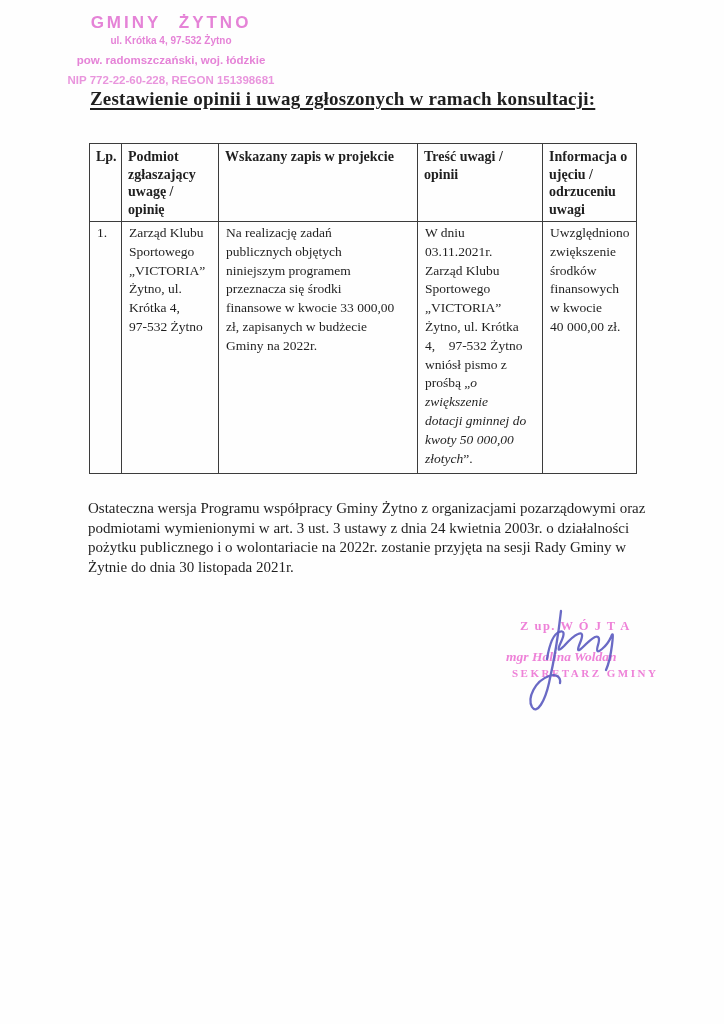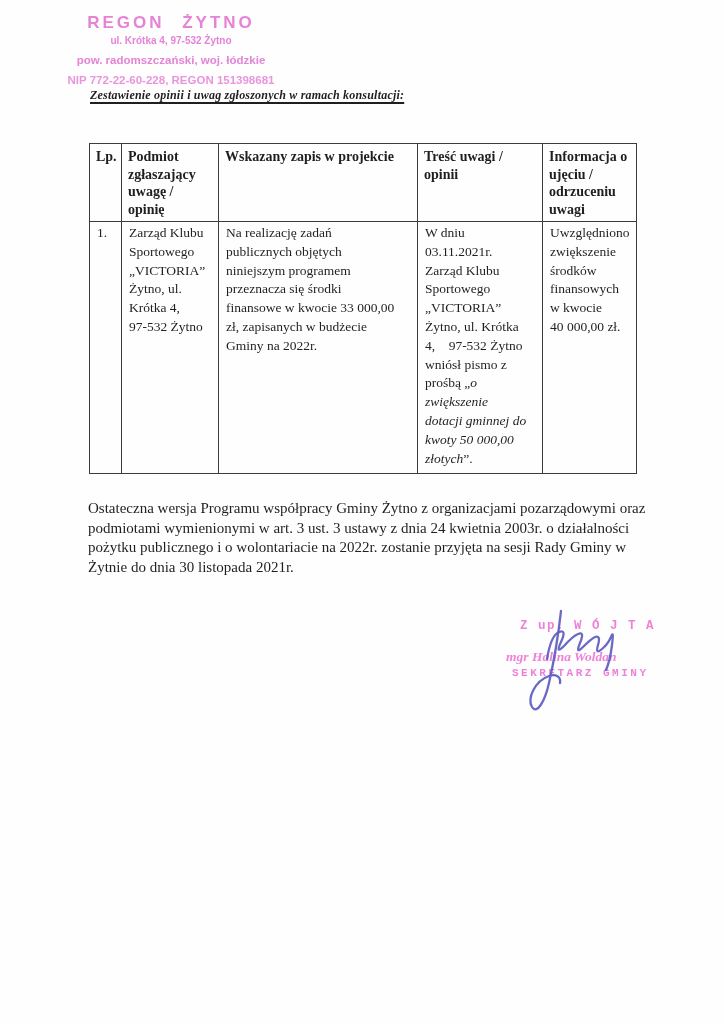--- a/index.html
+++ b/index.html
@@ -29,26 +29,25 @@
     filter:blur(.3px);
     user-select:none;
   }
   .muni-stamp .s1{font-size:17px;font-weight:700;letter-spacing:3px;word-spacing:10px;line-height:22px;}
   .muni-stamp .s2{font-size:10px;font-weight:700;line-height:13px;}
   .muni-stamp .s3,.muni-stamp .s4,.muni-stamp .s5{font-size:11.5px;font-weight:600;line-height:12.5px;margin-top:7px;}
   .muni-stamp .s4{opacity:.85;}
   
   .doc-title{
     position:absolute;left:90px;top:88px;
-    font-size:12px;font-weight:700;
+    font-size:19px;font-weight:700;
     text-decoration:underline;
     text-decoration-thickness:1.5px;
     text-underline-offset:3px;
     letter-spacing:.2px;
-    font-style:italic;
   }
   
   table.consult{
     position:absolute;left:89px;top:143px;
     width:547px;border-collapse:collapse;table-layout:fixed;
   }
   table.consult col.c0{width:32px;}
   table.consult col.c1{width:97px;}
   table.consult col.c2{width:199px;}
   table.consult col.c3{width:125px;}
@@ -72,36 +71,36 @@
   
   .closing{
     position:absolute;left:88px;top:499px;width:576px;
     font-size:15px;line-height:19.5px;
     white-space:pre-line;
   }
   
   .sig-block{position:absolute;left:498px;top:603px;width:200px;height:150px;}
   .sig-block .pink{
     position:absolute;color:var(--sig-pink);
-    font-family:Liberation Mono, monospace;
+    font-family:Liberation Serif, serif;
     filter:blur(.25px);white-space:nowrap;
   }
   .sig-l1{top:16px;left:22px;font-size:12.5px;font-weight:700;letter-spacing:1.5px;}
   .sig-l2{top:46px;left:8px;font-size:13.5px;font-weight:700;font-style:italic;font-family:"Liberation Serif",serif !important;}
   .sig-l3{top:64px;left:14px;font-size:11px;font-weight:600;letter-spacing:2.5px;text-align:right;}
   .sig-svg{position:absolute;left:25px;top:0;width:92px;height:140px;z-index:2;}
   .sig-svg path{fill:none;stroke:var(--ink-blue);stroke-width:2.3;stroke-linecap:round;stroke-linejoin:round;opacity:.92;}
 </style>
 </head>
 <body>
 
 <div class="page">
 
   <div class="muni-stamp">
-    <div class="s1">REGON ŻYTNO</div>
+    <div class="s1">GMINY ŻYTNO</div>
     <div class="s2">ul. Krótka 4, 97-532 Żytno</div>
     <div class="s3">pow. radomszczański, woj. łódzkie</div>
     <div class="s4">NIP 772-22-60-228, REGON 151398681</div>
   </div>
 
   <div class="doc-title">Zestawienie opinii i uwag zgłoszonych w ramach konsultacji:</div>
 
   <table class="consult">
     <colgroup>
       <col class="c0">

